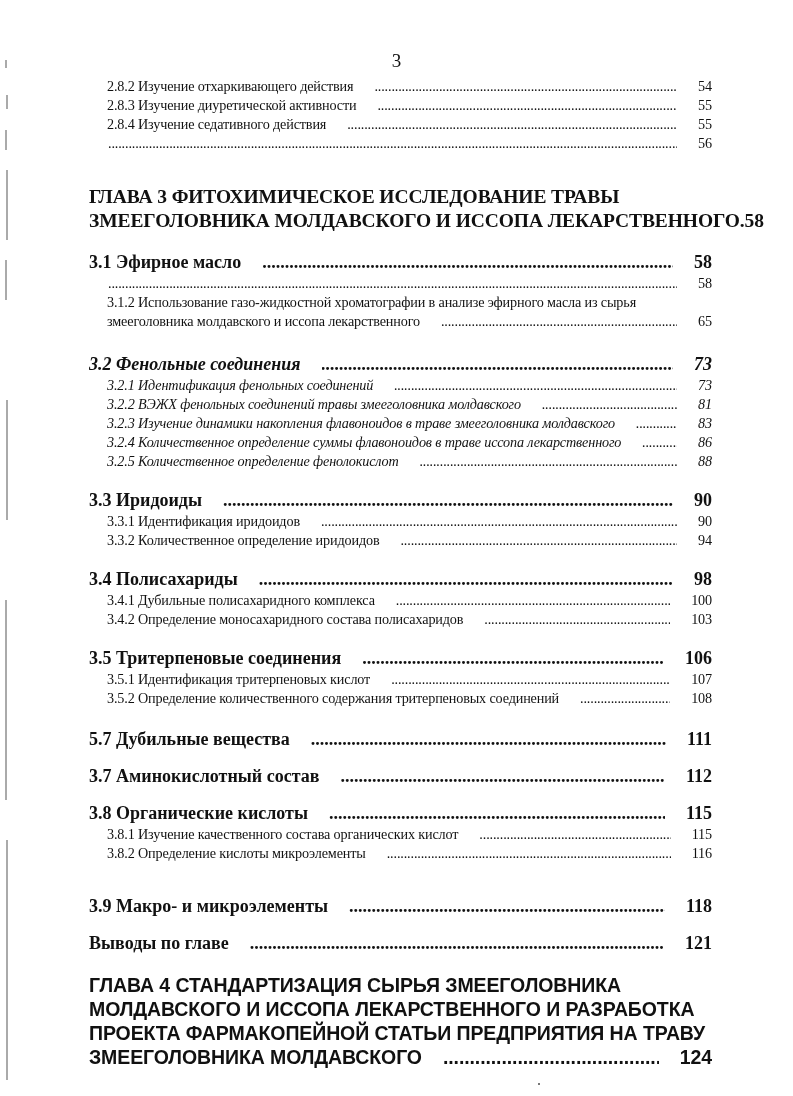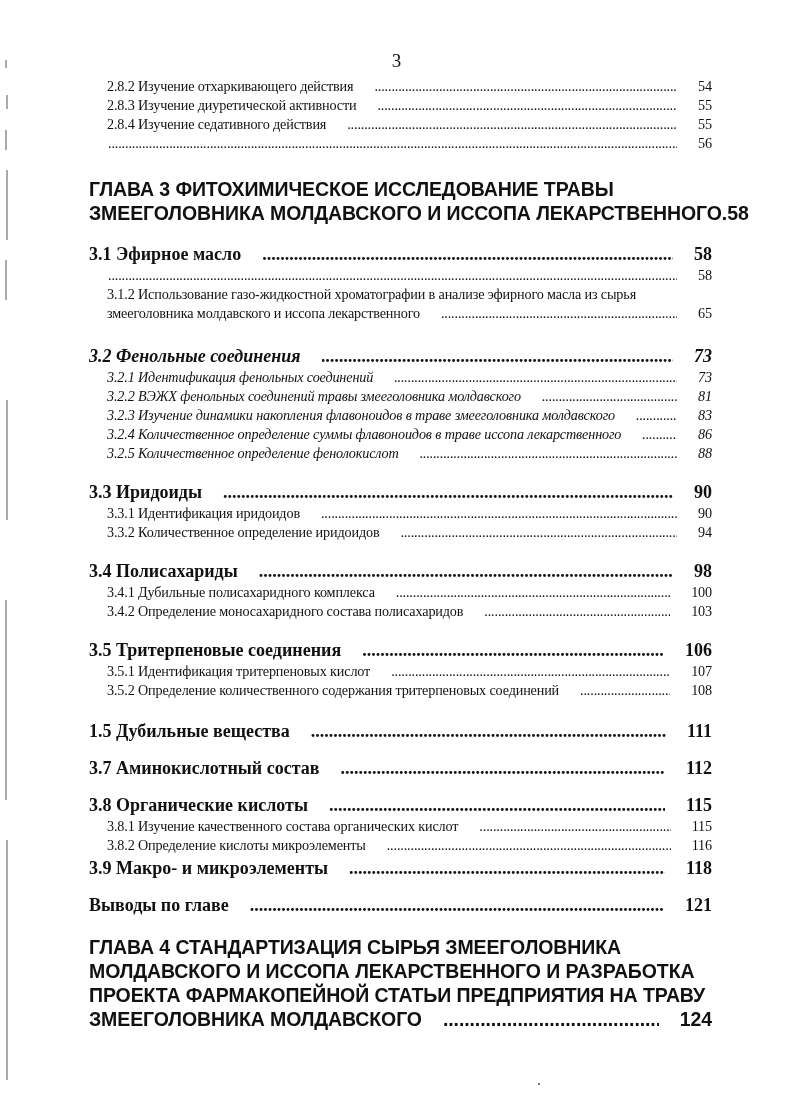--- a/index.html
+++ b/index.html
@@ -79,21 +79,21 @@
       <span class="t">2.8.4 Изучение седативного действия</span>
         <span class="dots"></span>
         <span class="p">55</span>
     </div>
     <div class="row sub">
         <span class="dots"></span>
         <span class="p">56</span>
     </div>
   </div>
 
-  <div class="chap" style="margin-top:24px;">
+  <div class="chap" style="margin-top:32px;font-family:Liberation Serif, serif;">
     <div class="line">ГЛАВА 3 ФИТОХИМИЧЕСКОЕ ИССЛЕДОВАНИЕ ТРАВЫ</div>
     <div class="line">ЗМЕЕГОЛОВНИКА МОЛДАВСКОГО И ИССОПА ЛЕКАРСТВЕННОГО.58</div>
   </div>
 
   <div style="margin-top:17px;">
     <div class="row sec">
       <span class="t">3.1 Эфирное масло</span>
         <span class="dots"></span>
         <span class="p">58</span>
     </div>
@@ -193,21 +193,21 @@
     </div>
     <div class="row sub">
       <span class="t">3.5.2 Определение количественного содержания тритерпеновых соединений</span>
         <span class="dots"></span>
         <span class="p">108</span>
     </div>
   </div>
 
   <div style="margin-top:19px;">
     <div class="row sec">
-      <span class="t">1.5 Дубильные вещества</span>
+      <span class="t">5.7 Дубильные вещества</span>
         <span class="dots"></span>
         <span class="p">111</span>
     </div>
   </div>
 
   <div style="margin-top:13px;">
     <div class="row sec">
       <span class="t">3.7 Аминокислотный состав</span>
         <span class="dots"></span>
         <span class="p">112</span>
@@ -225,21 +225,21 @@
         <span class="dots"></span>
         <span class="p">115</span>
     </div>
     <div class="row sub">
       <span class="t">3.8.2 Определение кислоты микроэлементы</span>
         <span class="dots"></span>
         <span class="p">116</span>
     </div>
   </div>
 
-  <div style="margin-top:1px;text-align:center;">
+  <div style="margin-top:31px;text-align:center;">
     <div class="row sec">
       <span class="t">3.9 Макро- и микроэлементы</span>
         <span class="dots"></span>
         <span class="p">118</span>
     </div>
   </div>
 
   <div style="margin-top:13px;">
     <div class="row sec">
       <span class="t">Выводы по главе</span>

